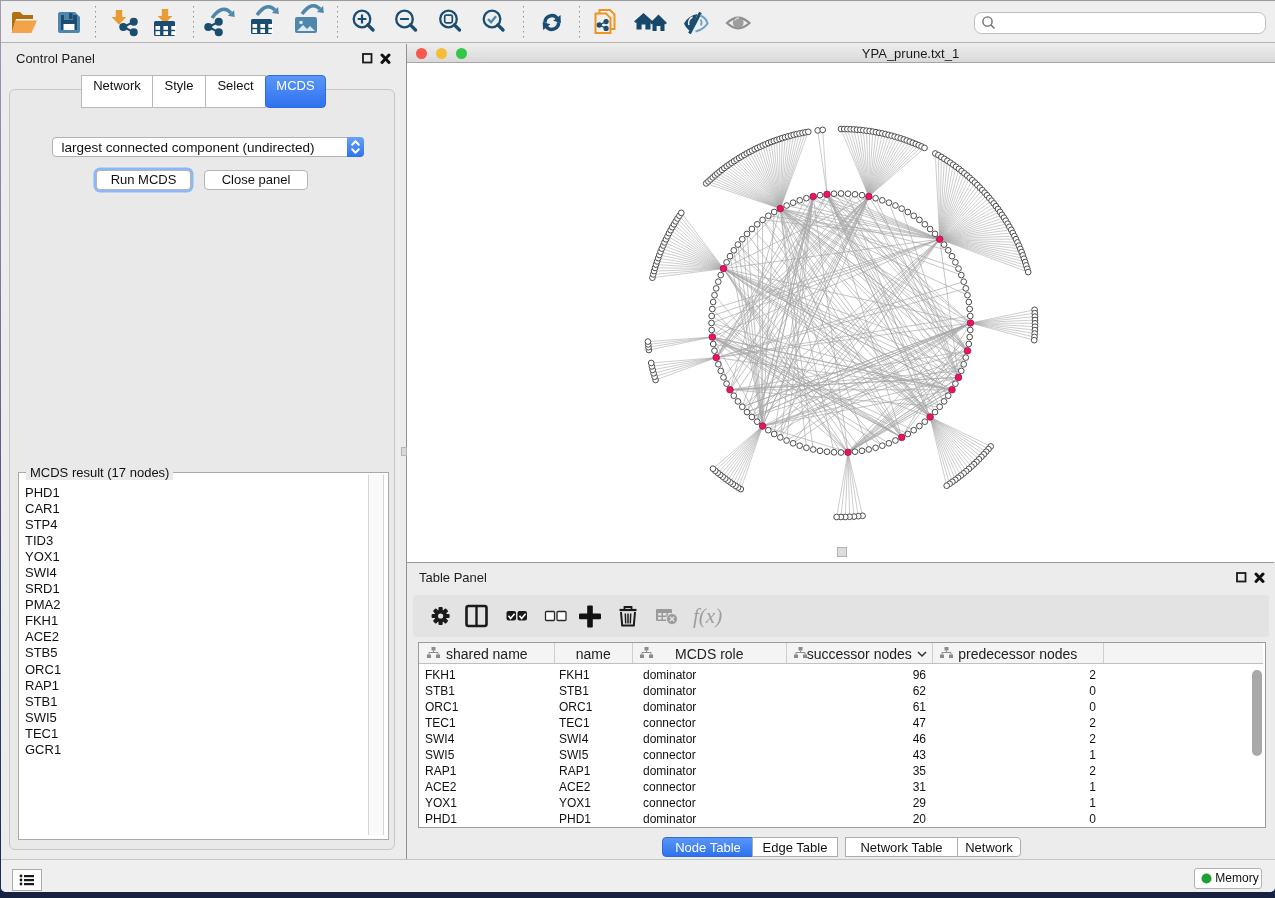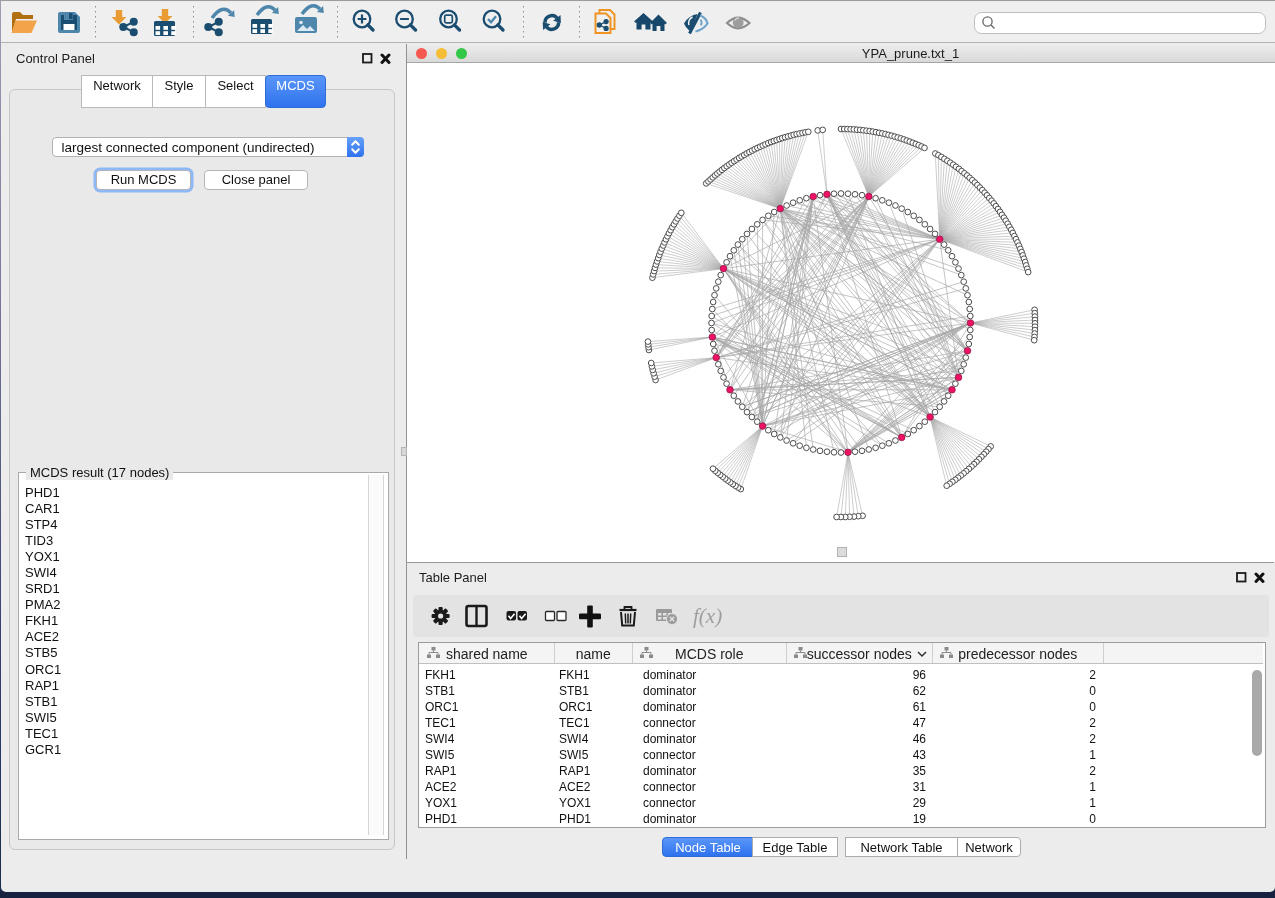--- a/index.html
+++ b/index.html
@@ -1099,25 +1099,40 @@
           <span class="abs" style="left:6px">YOX1</span>
           <span class="abs" style="left:140px">YOX1</span>
           <span class="abs" style="left:224px">connector</span>
           <span class="num" style="left:367px;width:140px">29</span>
           <span class="num" style="left:537px;width:140px">1</span>
         </div>
 <div class="trow" style="left:0;top:168.0px;width:844px">
           <span class="abs" style="left:6px">PHD1</span>
           <span class="abs" style="left:140px">PHD1</span>
           <span class="abs" style="left:224px">dominator</span>
-          <span class="num" style="left:367px;width:140px">19</span>
+          <span class="num" style="left:367px;width:140px">20</span>
           <span class="num" style="left:537px;width:140px">0</span>
         </div>
     <div id="tscroll">
           <div id="tthumb"></div>
         </div>
   </div>
   <div class="btab btabsel" style="left:255px;width:92px;border-radius:4px 0 0 4px">Node Table</div>
   <div class="btab" style="left:345px;width:86px">Edge Table</div>
   <div class="btab" style="left:438px;width:113px">Network Table</div>
   <div class="btab" style="left:550px;width:64px;border-radius:0 4px 4px 0">Network</div>
 </div>
+<div id="status">
+  <div id="listbtn"><svg width="28" height="20">
+          <g fill="#1a1a1a">
+            <circle cx="8" cy="6" r="1.4"></circle>
+            <rect x="11" y="5" width="10" height="2.2"></rect>
+            <circle cx="8" cy="10" r="1.4"></circle>
+            <rect x="11" y="9" width="10" height="2.2"></rect>
+            <circle cx="8" cy="14" r="1.4"></circle>
+            <rect x="11" y="13" width="10" height="2.2"></rect>
+          </g>
+        </svg></div>
+  <div id="membtn"><svg style="vertical-align:-2px;margin-left:6px" width="11" height="11">
+          <circle cx="5.5" cy="5.5" r="5" fill="#1e9e33"></circle>
+        </svg> Memory</div>
+</div>
 </div>
 
 </body></html>

